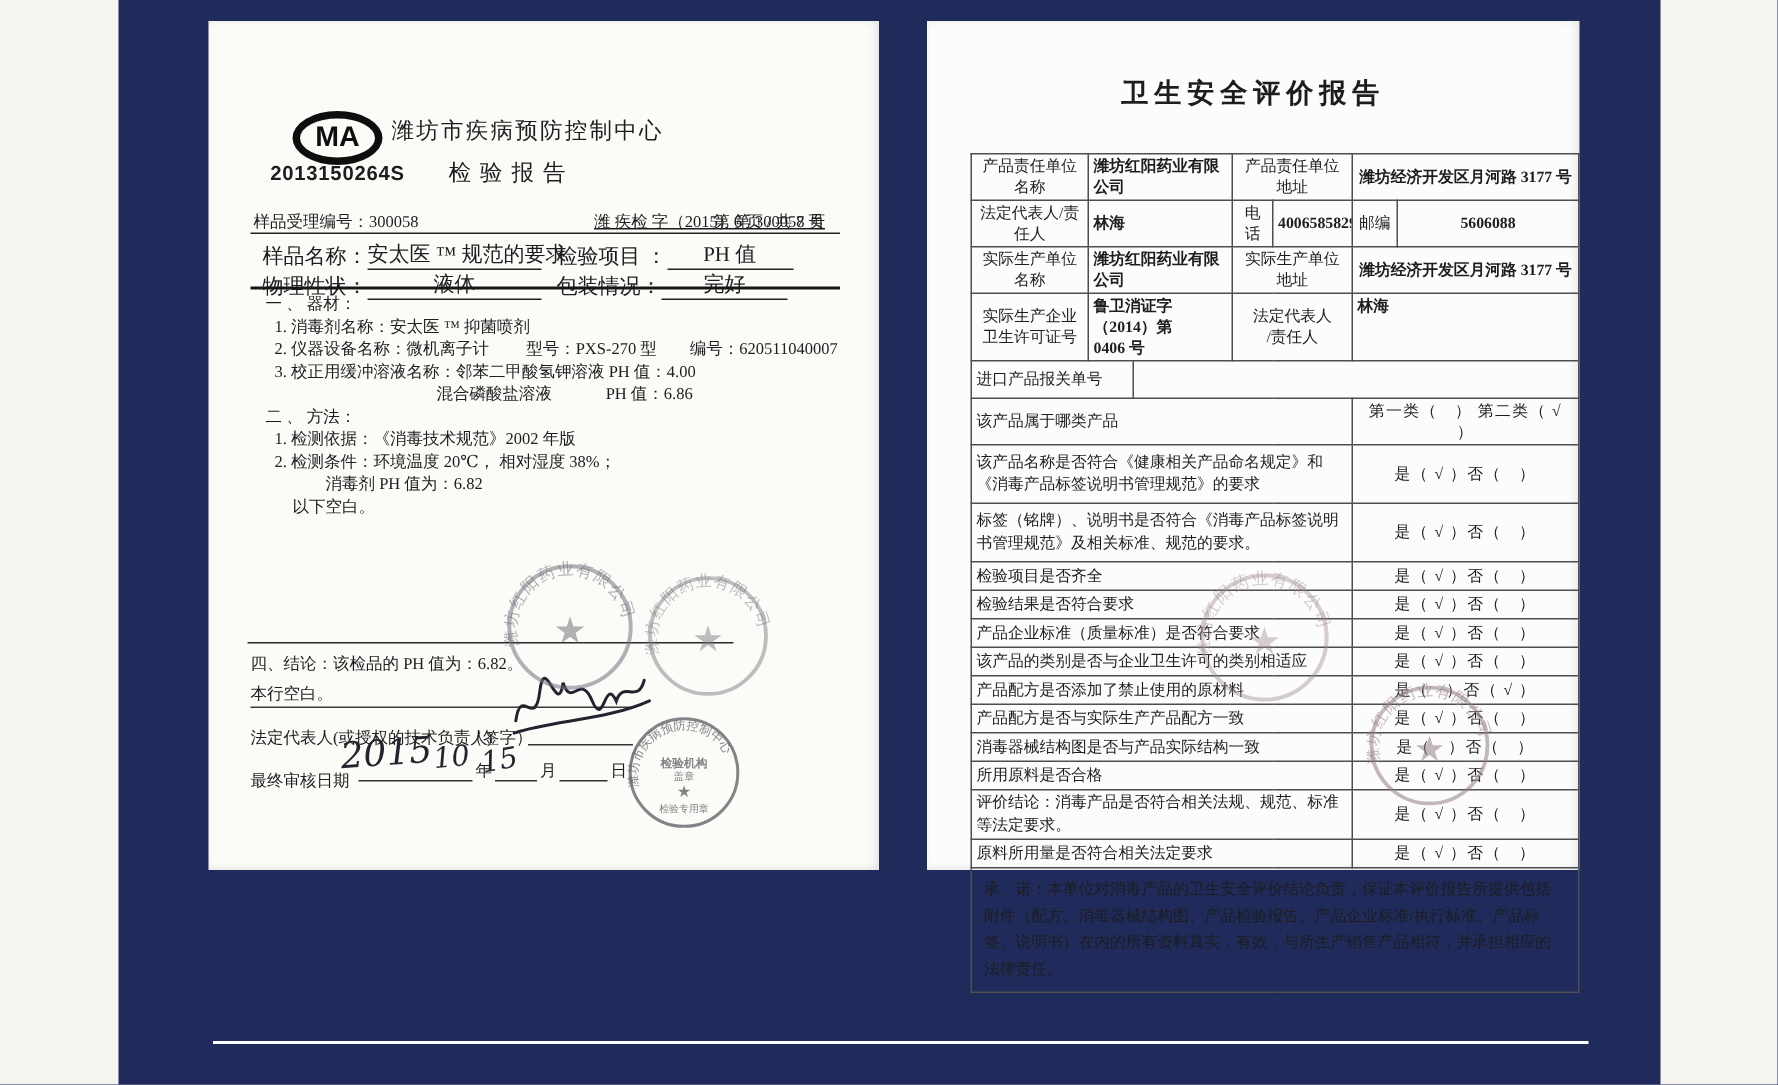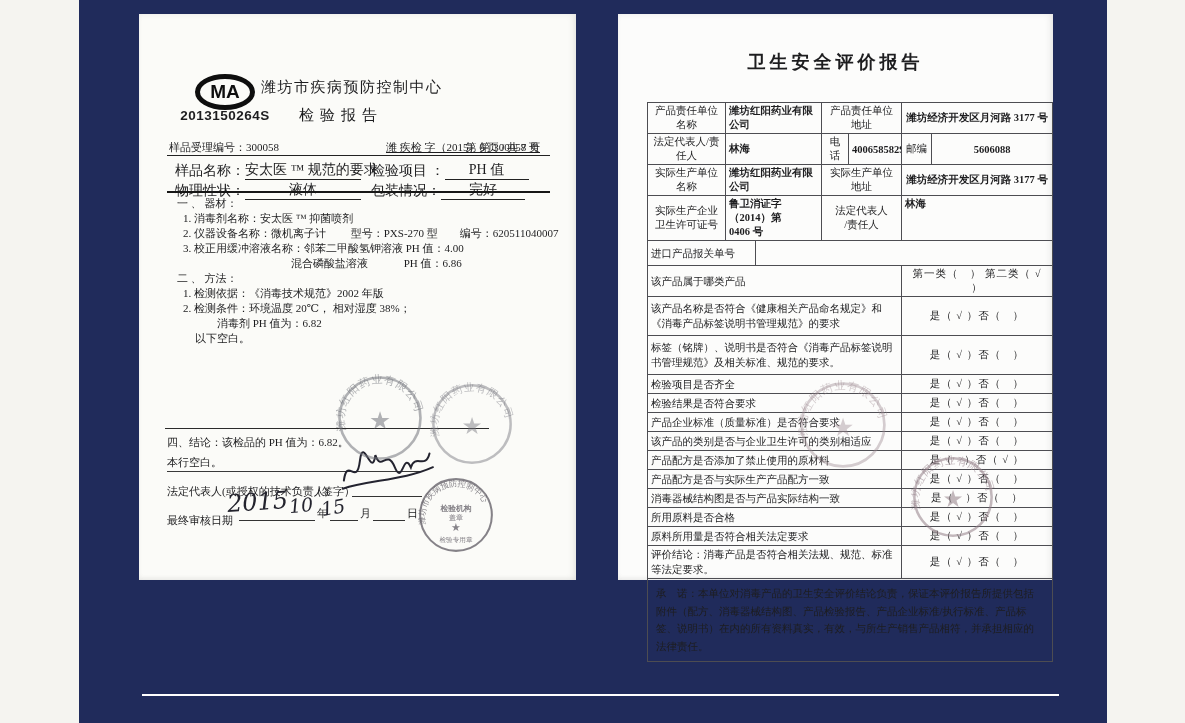--- a/index.html
+++ b/index.html
@@ -6,21 +6,21 @@
   body{
     width:1185px;height:723px;position:relative;overflow:hidden;
     background:#f5f4f0;
     font-family:"Liberation Serif","DejaVu Serif",serif;
     color:#1d1d1f;
   }
   .navy-panel{position:absolute;left:79px;top:0;width:1028px;height:723px;background:#202b5b;}
   .bottom-line{position:absolute;left:142px;top:694px;width:917px;height:2px;background:#ffffff;}
 
   .doc{position:absolute;top:14px;height:566px;background:#fbfbf8;box-shadow:inset -3px 0 6px rgba(0,0,0,.07), inset 0 -2px 4px rgba(0,0,0,.04);}
-  .doc-left{left:139px;width:437px;}
+  .doc-left{left:139px;width:399px;padding-left:48px;}
   .doc-right{left:618px;width:435px;background:#fcfcfb;}
 
   
   .cma-box{position:absolute;left:56px;top:60px;width:50px;height:26px;border:5px solid #0e0e0e;border-radius:50%;
     display:flex;align-items:center;justify-content:center;font-family:"Liberation Sans",sans-serif;
     font-weight:bold;font-size:19px;letter-spacing:0;color:#0e0e0e;}
   .cma-code{position:absolute;left:36px;top:94px;width:100px;text-align:center;font-weight:bold;
     font-family:"Liberation Sans",sans-serif;font-size:13.5px;letter-spacing:.5px;}
   .org-name{position:absolute;left:122px;top:64px;font-size:15px;letter-spacing:1.5px;}
   .l-title{position:absolute;left:160px;top:92px;font-size:15px;letter-spacing:6px;}
@@ -272,25 +272,25 @@
       </tr>
       <tr>
         <td class="qc" colspan="5">消毒器械结构图是否与产品实际结构一致</td>
         <td class="ansc" colspan="2">是（　）否（　）</td>
       </tr>
       <tr>
         <td class="qc" colspan="5">所用原料是否合格</td>
         <td class="ansc" colspan="2">是（ √ ）否（　）</td>
       </tr>
       <tr>
+        <td class="qc" colspan="5">评价结论：消毒产品是否符合相关法规、规范、标准等法定要求。</td>
+        <td class="ansc" colspan="2">是（ √ ）否（　）</td>
+      </tr>
+      <tr>
         <td class="qc" colspan="5">原料所用量是否符合相关法定要求</td>
-        <td class="ansc" colspan="2">是（ √ ）否（　）</td>
-      </tr>
-      <tr>
-        <td class="qc" colspan="5">评价结论：消毒产品是否符合相关法规、规范、标准等法定要求。</td>
         <td class="ansc" colspan="2">是（ √ ）否（　）</td>
       </tr>
       <tr>
         <td class="promise-cell" colspan="7">承　诺：本单位对消毒产品的卫生安全评价结论负责，保证本评价报告所提供包括附件（配方、消毒器械结构图、产品检验报告、产品企业标准/执行标准、产品标签、说明书）在内的所有资料真实，有效，与所生产销售产品相符，并承担相应的法律责任。</td>
       </tr>
     </tbody>
   </table>
 
   <svg class="stamp st-ra" width="90" height="90" viewBox="0 0 100 100">
     <circle cx="50" cy="50" r="46" fill="none" stroke="currentColor" stroke-width="3"></circle>

